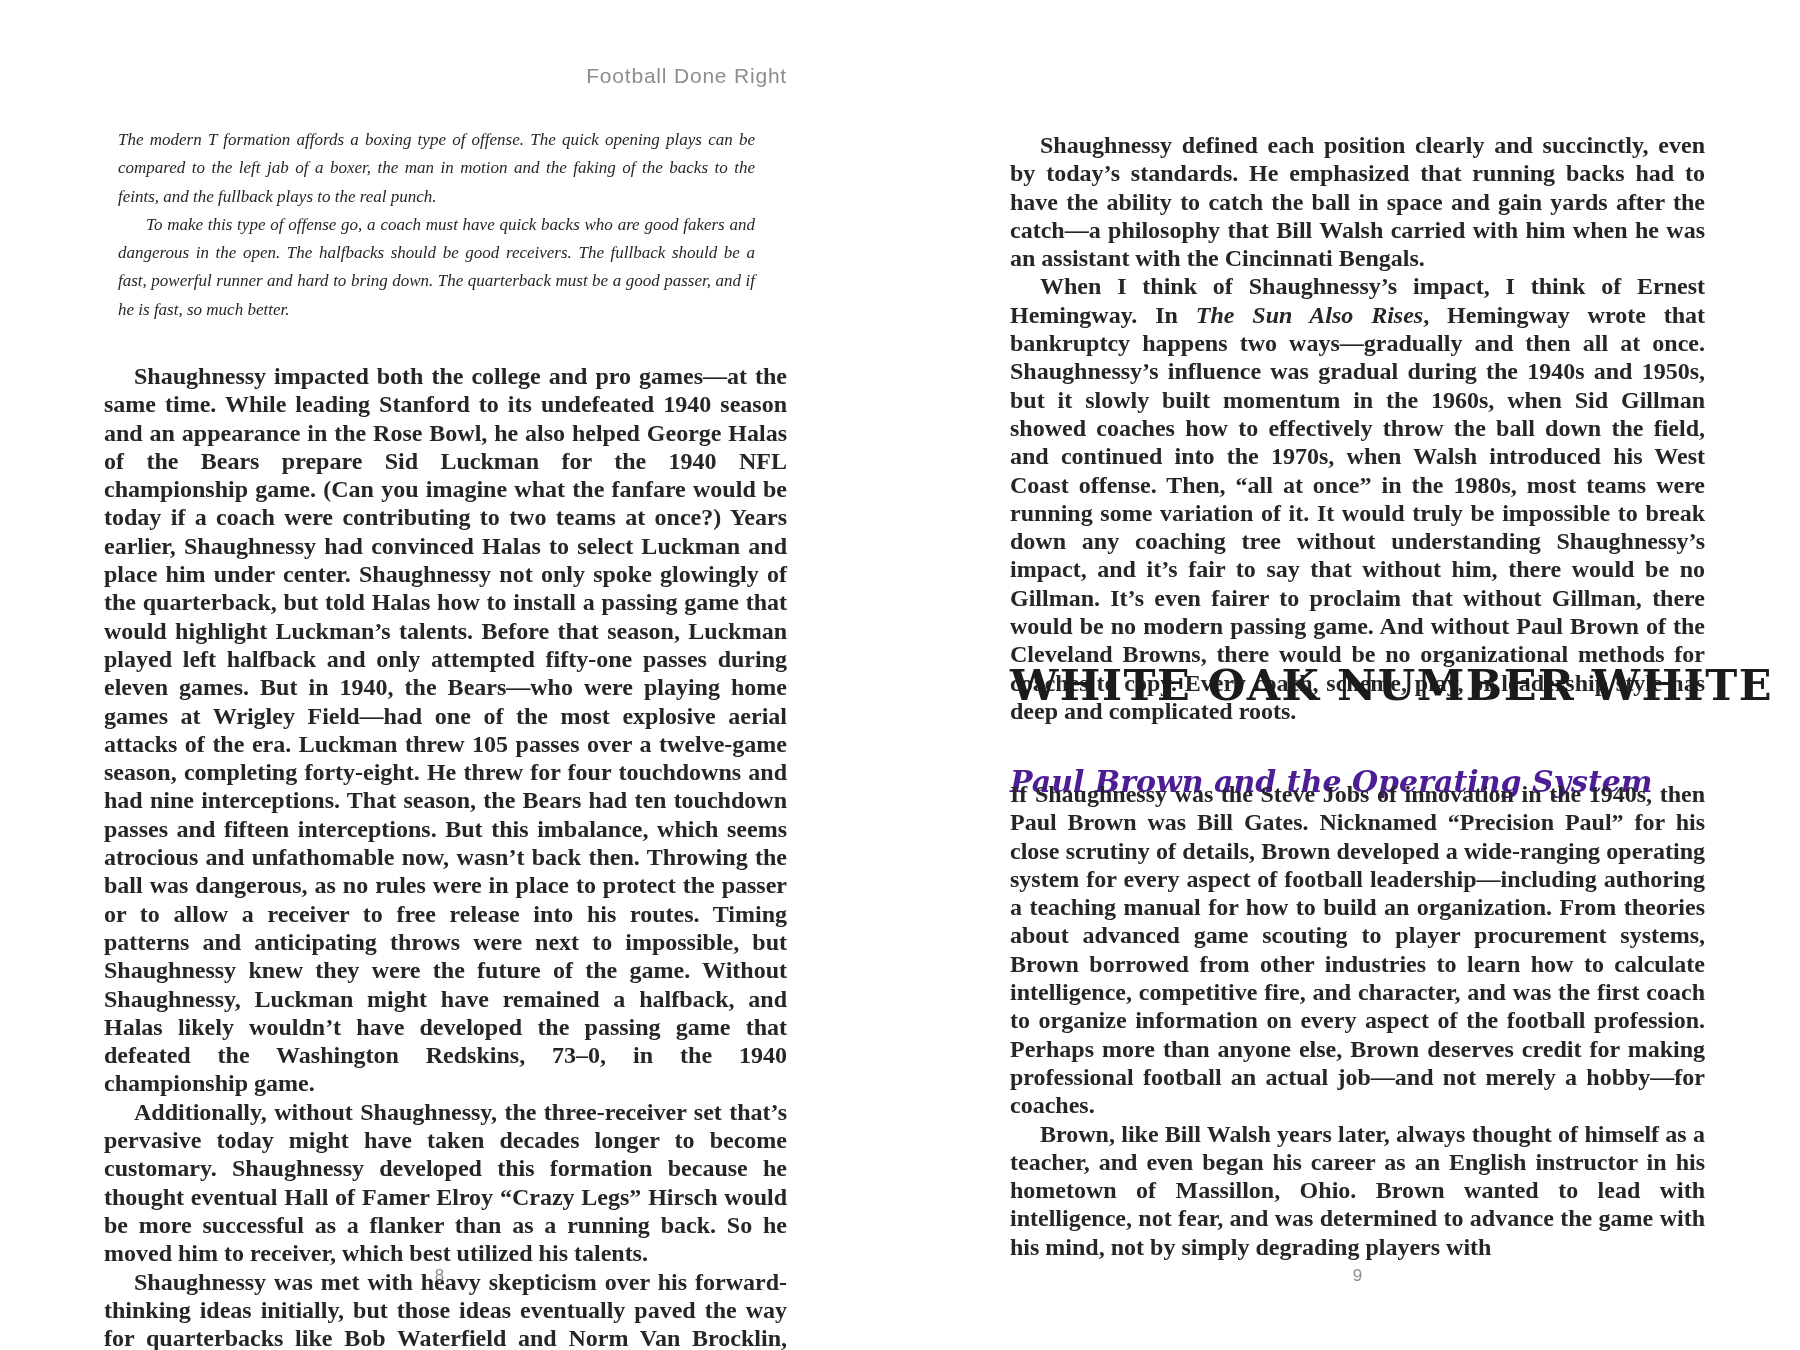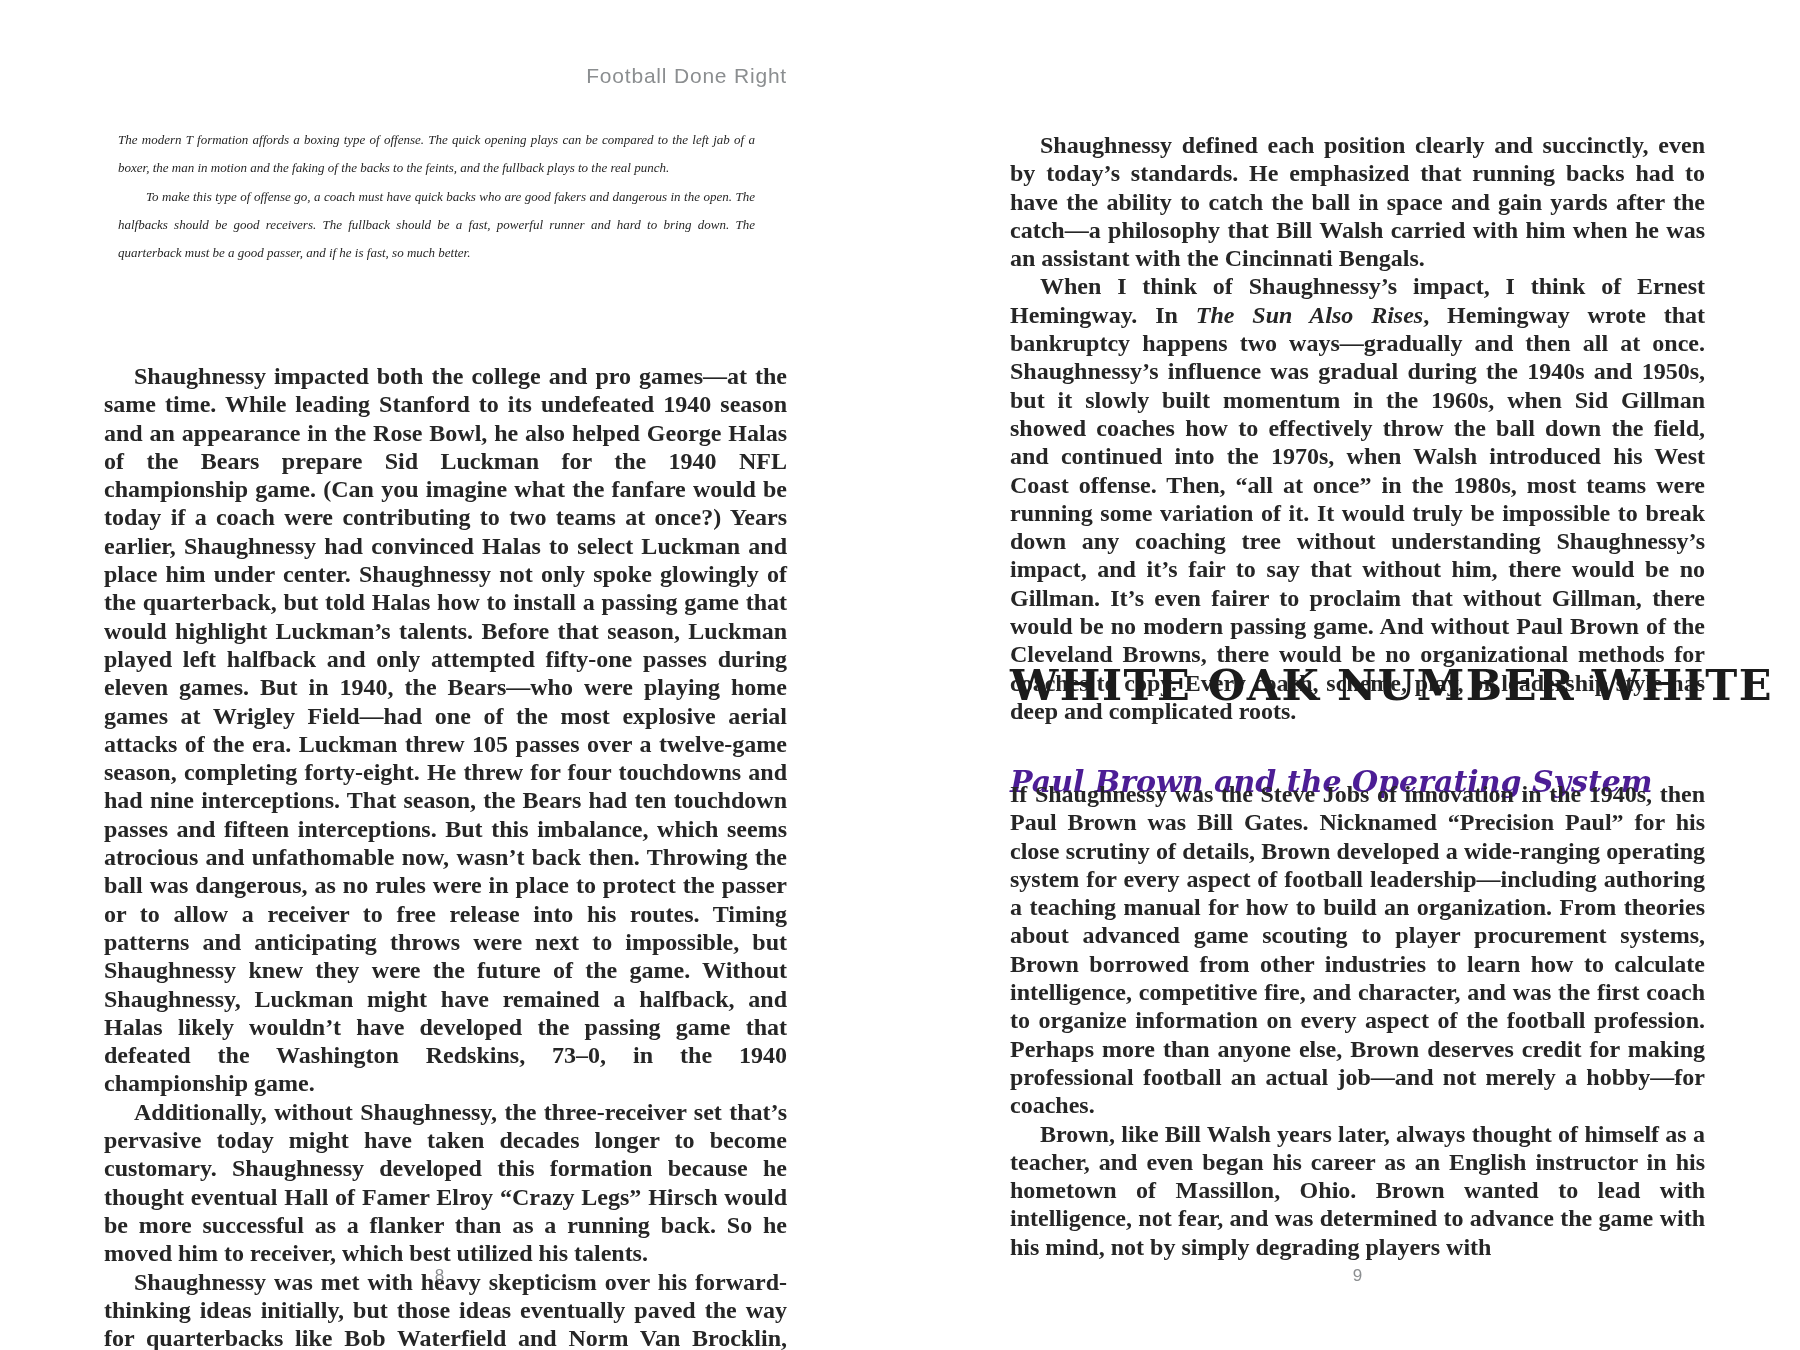--- a/index.html
+++ b/index.html
@@ -47,21 +47,21 @@
     font-size: 17px;
     color: #8b8e90;
   }
 
   .epigraph {
     position: absolute;
     top: 126px;
     left: 26px;
     right: 32px;
     font-style: italic;
-    font-size: 13px;
+    font-size: 17px;
     line-height: 28.3px;
     text-align: justify;
     hyphens: auto;
   }
   .epigraph .para { margin: 0; }
   .epigraph .para.indent { text-indent: 28px; font-family: Liberation Serif, serif; }
 
   .body-text {
     position: absolute;
     left: 0;

